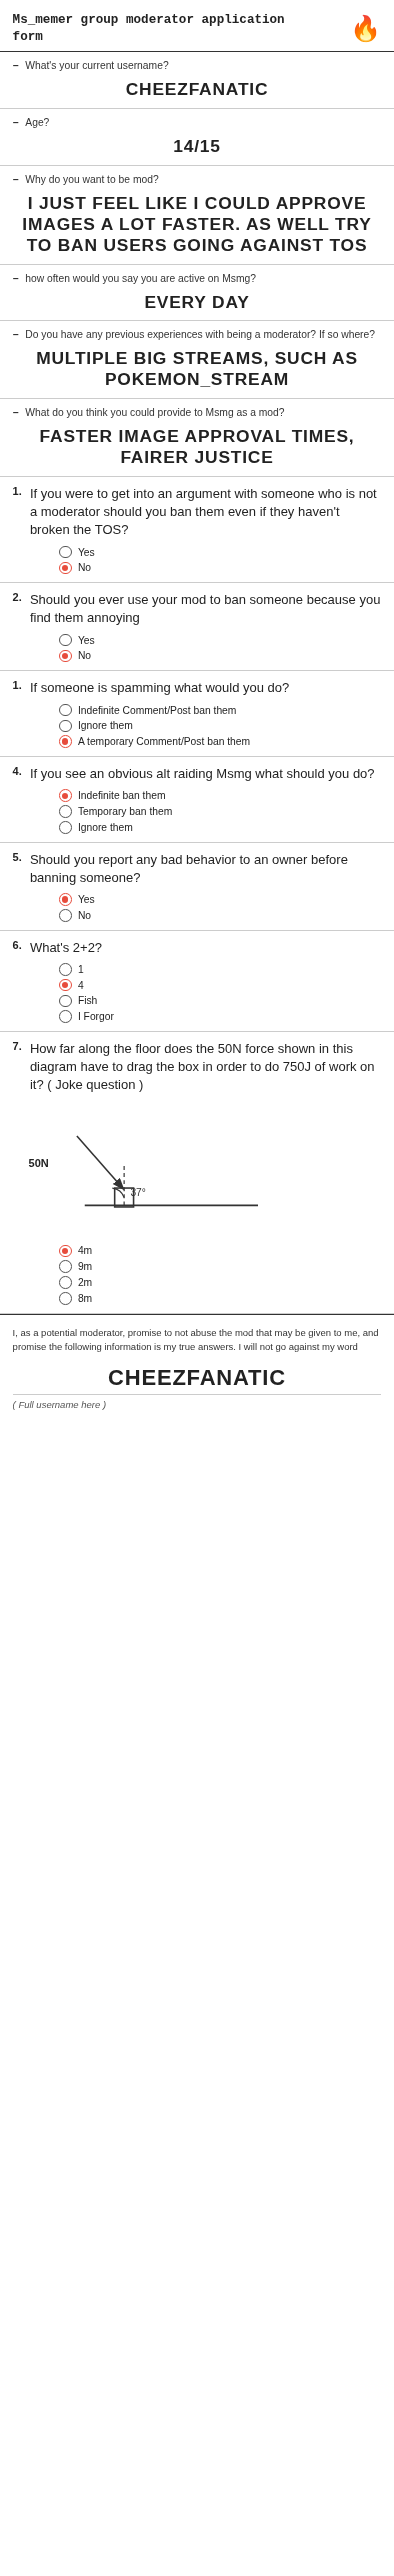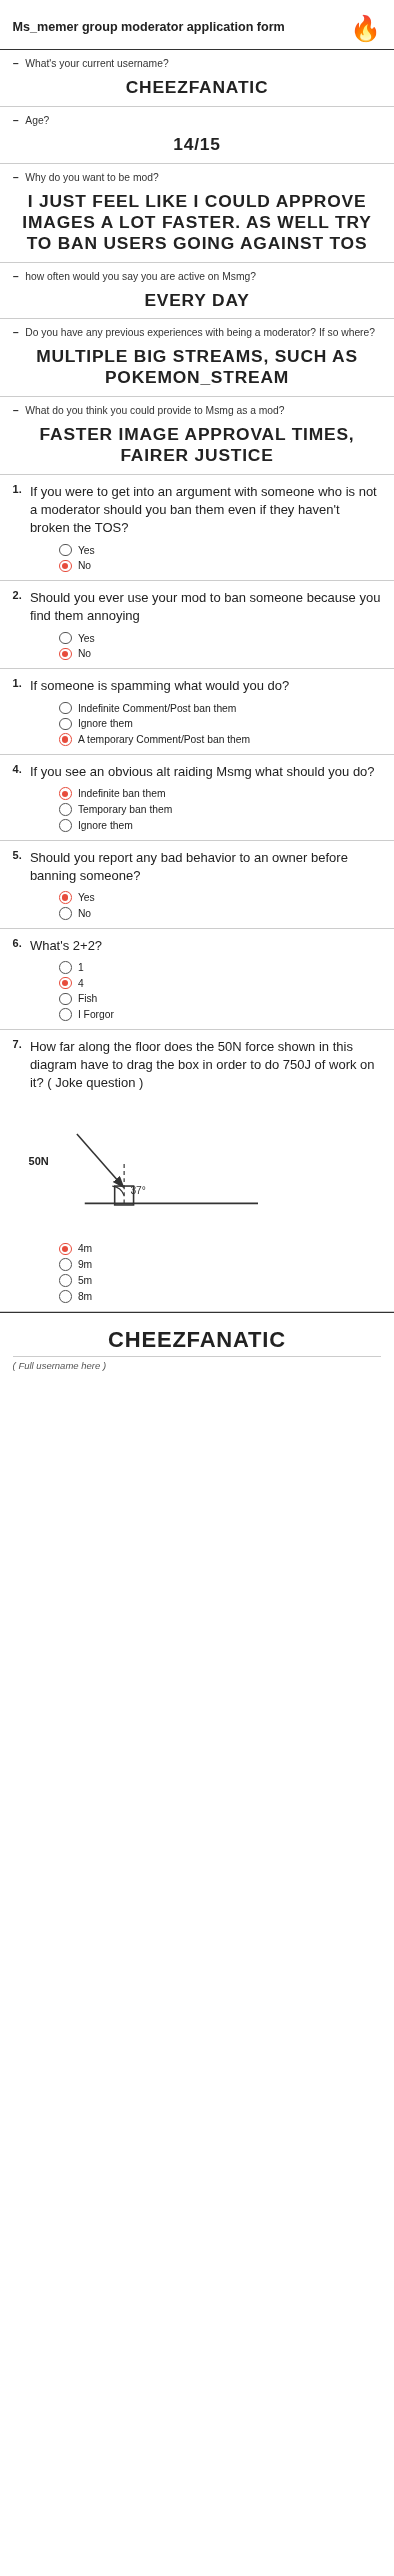--- a/index.html
+++ b/index.html
@@ -6,24 +6,25 @@
     body {
       font-family: Arial, sans-serif;
       background: #fff;
       width: 394px;
       margin: 0 auto;
       color: #222;
       font-size: 11px;
     }
     .header {
       display: flex;
-      align-items: center;
+      align-items: flex-end;
       justify-content: space-between;
       padding: 11px 12.6px 6.3px 12.6px;
       border-bottom: 1.6px solid #333;
+      font-family: Liberation Mono, monospace;
     }
     .header-title {
       font-size: 12.6px;
       font-weight: bold;
       max-width: 300px;
       line-height: 1.3;
     }
     .fire-icon {
       font-size: 25px;
       margin-top: 3.2px;
@@ -331,28 +332,29 @@
         <div class="radio-option">
           <div class="radio-circle selected"></div>
           <span>4m</span>
         </div>
         <div class="radio-option">
           <div class="radio-circle"></div>
           <span>9m</span>
         </div>
         <div class="radio-option">
           <div class="radio-circle"></div>
-          <span>5m</span>
+          <span>2m</span>
         </div>
         <div class="radio-option">
           <div class="radio-circle"></div>
           <span>8m</span>
         </div>
       </div>
     </div>
   </div>
 
 <div class="promise-section">
+  <p class="promise-text">I, as a potential moderator, promise to not abuse the mod that may be given to me, and promise the following information is my true answers. I will not go against my word</p>
   <div class="signature-answer">CHEEZFANATIC</div>
   <hr class="thin">
   <div class="signature-sub">( Full username here )</div>
 </div>
 
 
 </body></html>

